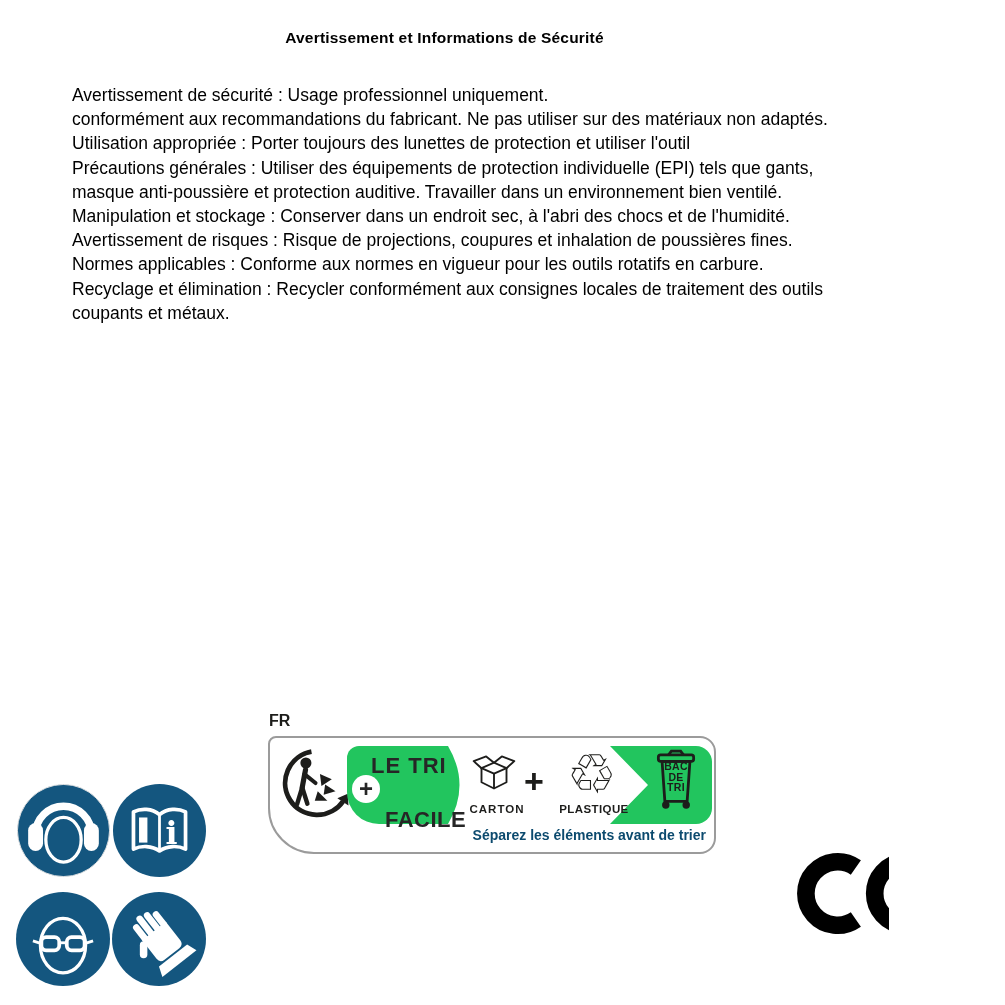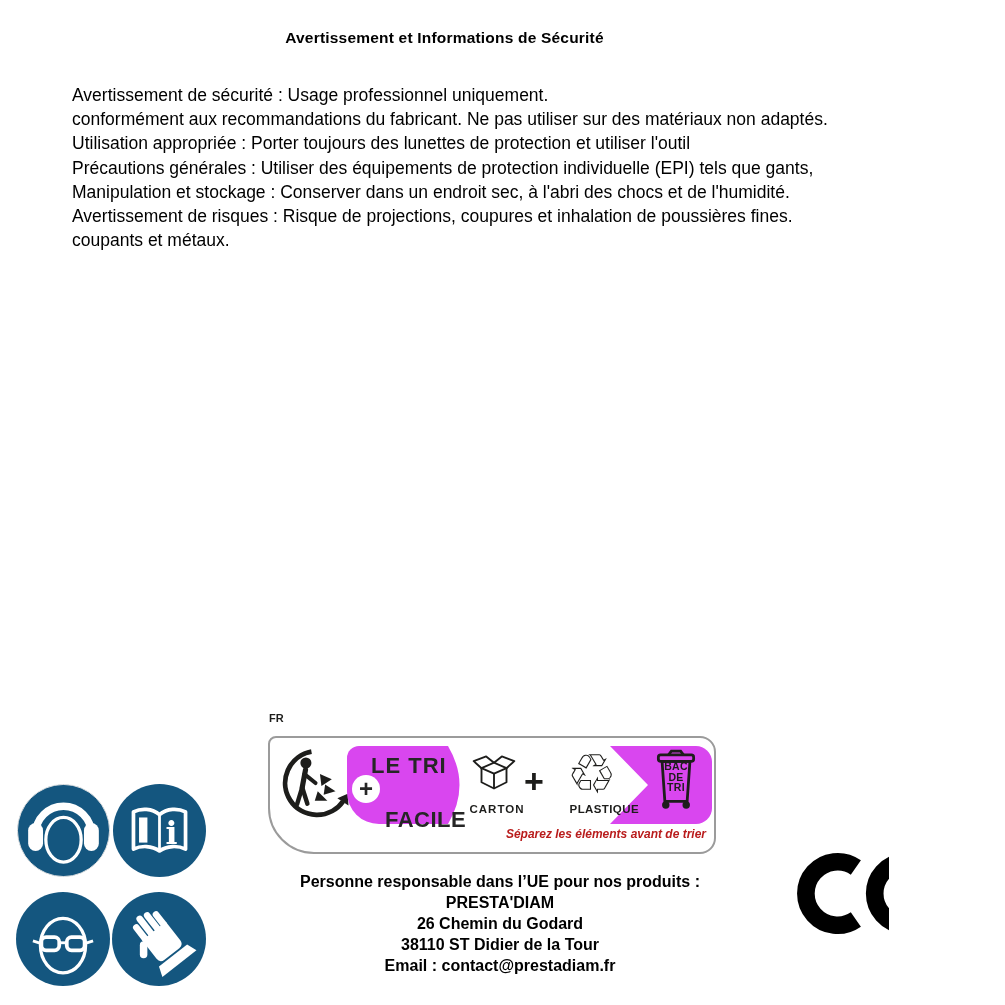--- a/index.html
+++ b/index.html
@@ -14,75 +14,78 @@
 
   
   .picto{position:absolute;width:93px;height:93px;}
   .picto svg{width:100%;height:100%;display:block;}
   #picto-ear{left:17px;top:784px;}
   #picto-book{left:113px;top:784px;}
   #picto-eye{left:16px;top:892px;width:94px;height:94px;}
   #picto-glove{left:112px;top:892px;width:94px;height:94px;}
 
   
-  .fr-label{position:absolute;left:269px;top:712px;font-size:11px;font-weight:bold;color:#1d1d1b;}
+  .fr-label{position:absolute;left:269px;top:712px;font-size:16px;font-weight:bold;color:#1d1d1b;}
   .panel{position:absolute;left:268px;top:736px;width:448px;height:118px;background:#fff;
          border:2px solid #9b9b9b;border-radius:8px 16px 16px 46px;box-sizing:border-box;}
   .triman{position:absolute;left:10px;top:7px;width:74px;height:76px;}
   .triman svg{width:100%;height:100%;display:block;}
 
-  .band{position:absolute;left:77px;top:8px;width:365px;height:78px;background:#d946ef;
+  .band{position:absolute;left:77px;top:8px;width:365px;height:78px;background:#22c55e;
         border-radius:12px 16px 16px 32px;}
   .band .chevron{position:absolute;left:0;top:0;width:100%;height:100%;}
 
   .brand-l1{position:absolute;left:24px;top:7px;font-size:22px;font-weight:bold;color:#262626;
             letter-spacing:1px;white-space:nowrap;}
   .plus-circle{position:absolute;left:5px;top:29px;width:28px;height:28px;border-radius:50%;
                background:#fff;color:#262626;font-size:24px;font-weight:bold;line-height:27px;
                text-align:center;}
   .brand-l2{position:absolute;left:38px;top:33px;font-size:22px;font-weight:bold;color:#262626;
             letter-spacing:.5px;white-space:nowrap;margin-top:28px;}
 
   .carton-icon{position:absolute;left:122px;top:5px;width:50px;height:50px;}
   .mat-label{position:absolute;top:57px;font-size:11.5px;font-weight:bold;color:#1d1d1b;
              letter-spacing:1px;text-align:center;}
   #label-carton{left:112px;width:76px;}
-  #label-plastique{left:202px;width:90px;letter-spacing:.4px;text-align:right;}
+  #label-plastique{left:202px;width:90px;letter-spacing:.4px;}
   .mat-plus{position:absolute;left:177px;top:16px;font-size:34px;font-weight:bold;color:#1d1d1b;}
   .recycle-glyph{position:absolute;left:220px;top:0px;font-size:55px;line-height:56px;
                  color:#1d1d1b;font-family:"DejaVu Sans",sans-serif;}
 
   .bin{position:absolute;left:303px;top:0;width:52px;height:66px;}
   .bin svg{position:absolute;left:0;top:0;width:100%;height:100%;}
   .bin-text{position:absolute;left:0;top:15px;width:100%;text-align:center;font-size:10.5px;
             line-height:10.5px;font-weight:bold;color:#1d1d1b;letter-spacing:.3px;}
 
-  .tagline{position:absolute;right:8px;top:89px;font-size:12px;font-style:italic;
-           font-weight:600;color:#b91c1c;white-space:nowrap;}
+  .tagline{position:absolute;right:8px;top:89px;font-size:14px;
+           font-weight:600;color:#0c4a6e;white-space:nowrap;}
 
   .responsible{position:absolute;left:255px;top:871px;width:490px;text-align:center;
                font-weight:bold;font-size:16px;line-height:21px;}
 
   .ce{position:absolute;left:797px;top:845px;width:150px;height:97px;}
   .ce svg{width:100%;height:100%;display:block;}
 </style>
 </head>
 <body>
 
 <div class="page">
 
   <div class="title">Avertissement et Informations de Sécurité</div>
 
   <div class="safety-text">
     <div>Avertissement de sécurité : Usage professionnel uniquement.</div>
     <div>conformément aux recommandations du fabricant. Ne pas utiliser sur des matériaux non adaptés.</div>
     <div>Utilisation appropriée : Porter toujours des lunettes de protection et utiliser l'outil</div>
     <div>Précautions générales : Utiliser des équipements de protection individuelle (EPI) tels que gants,</div>
+    <div>masque anti-poussière et protection auditive. Travailler dans un environnement bien ventilé.</div>
     <div>Manipulation et stockage : Conserver dans un endroit sec, à l'abri des chocs et de l'humidité.</div>
     <div>Avertissement de risques : Risque de projections, coupures et inhalation de poussières fines.</div>
+    <div>Normes applicables : Conforme aux normes en vigueur pour les outils rotatifs en carbure.</div>
+    <div>Recyclage et élimination : Recycler conformément aux consignes locales de traitement des outils</div>
     <div>coupants et métaux.</div>
   </div>
 
   <div class="picto" id="picto-ear">
     <svg viewBox="0 0 100 100">
       <circle cx="50" cy="50" r="49.5" fill="#14567F" stroke="#e3e3e3" stroke-width="1"></circle>
       <path d="M20 54 A30 30 0 0 1 80 54" fill="none" stroke="#fff" stroke-width="8"></path>
       <ellipse cx="50" cy="60" rx="19" ry="24" fill="none" stroke="#fff" stroke-width="3.5"></ellipse>
       <rect x="12" y="42" width="16" height="30" rx="8" fill="#fff"></rect>
       <rect x="72" y="42" width="16" height="30" rx="8" fill="#fff"></rect>
@@ -185,27 +188,20 @@
           <div>BAC</div>
           <div>DE</div>
           <div>TRI</div>
         </div>
       </div>
     </div>
 
     <div class="tagline">Séparez les éléments avant de trier</div>
   </div>
 
-  <div class="responsible">
-    <div>Personne responsable dans l’UE pour nos produits :</div>
-    <div>PRESTA'DIAM</div>
-    <div>26 Chemin du Godard</div>
-    <div>38110 ST Didier de la Tour</div>
-    <div>Email : contact@prestadiam.fr</div>
-  </div>
 
   <div class="ce" aria-label="CE">
     <svg viewBox="0 0 170 100">
       <g fill="none" stroke="#000" stroke-width="20">
         <path d="M66.7 20.5 A36 36 0 1 0 66.7 79.5"></path>
         <path d="M144.7 20.5 A36 36 0 1 0 144.7 79.5"></path>
         <path d="M124 50 H156"></path>
       </g>
     </svg>
   </div>

